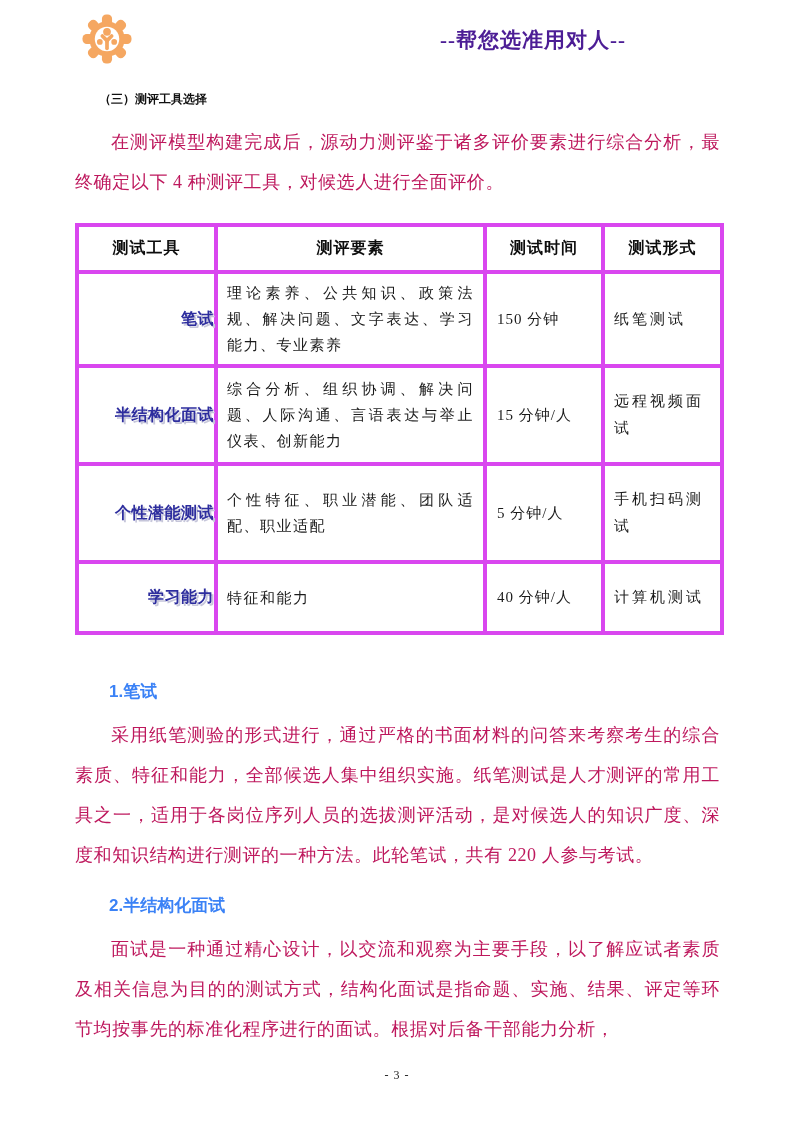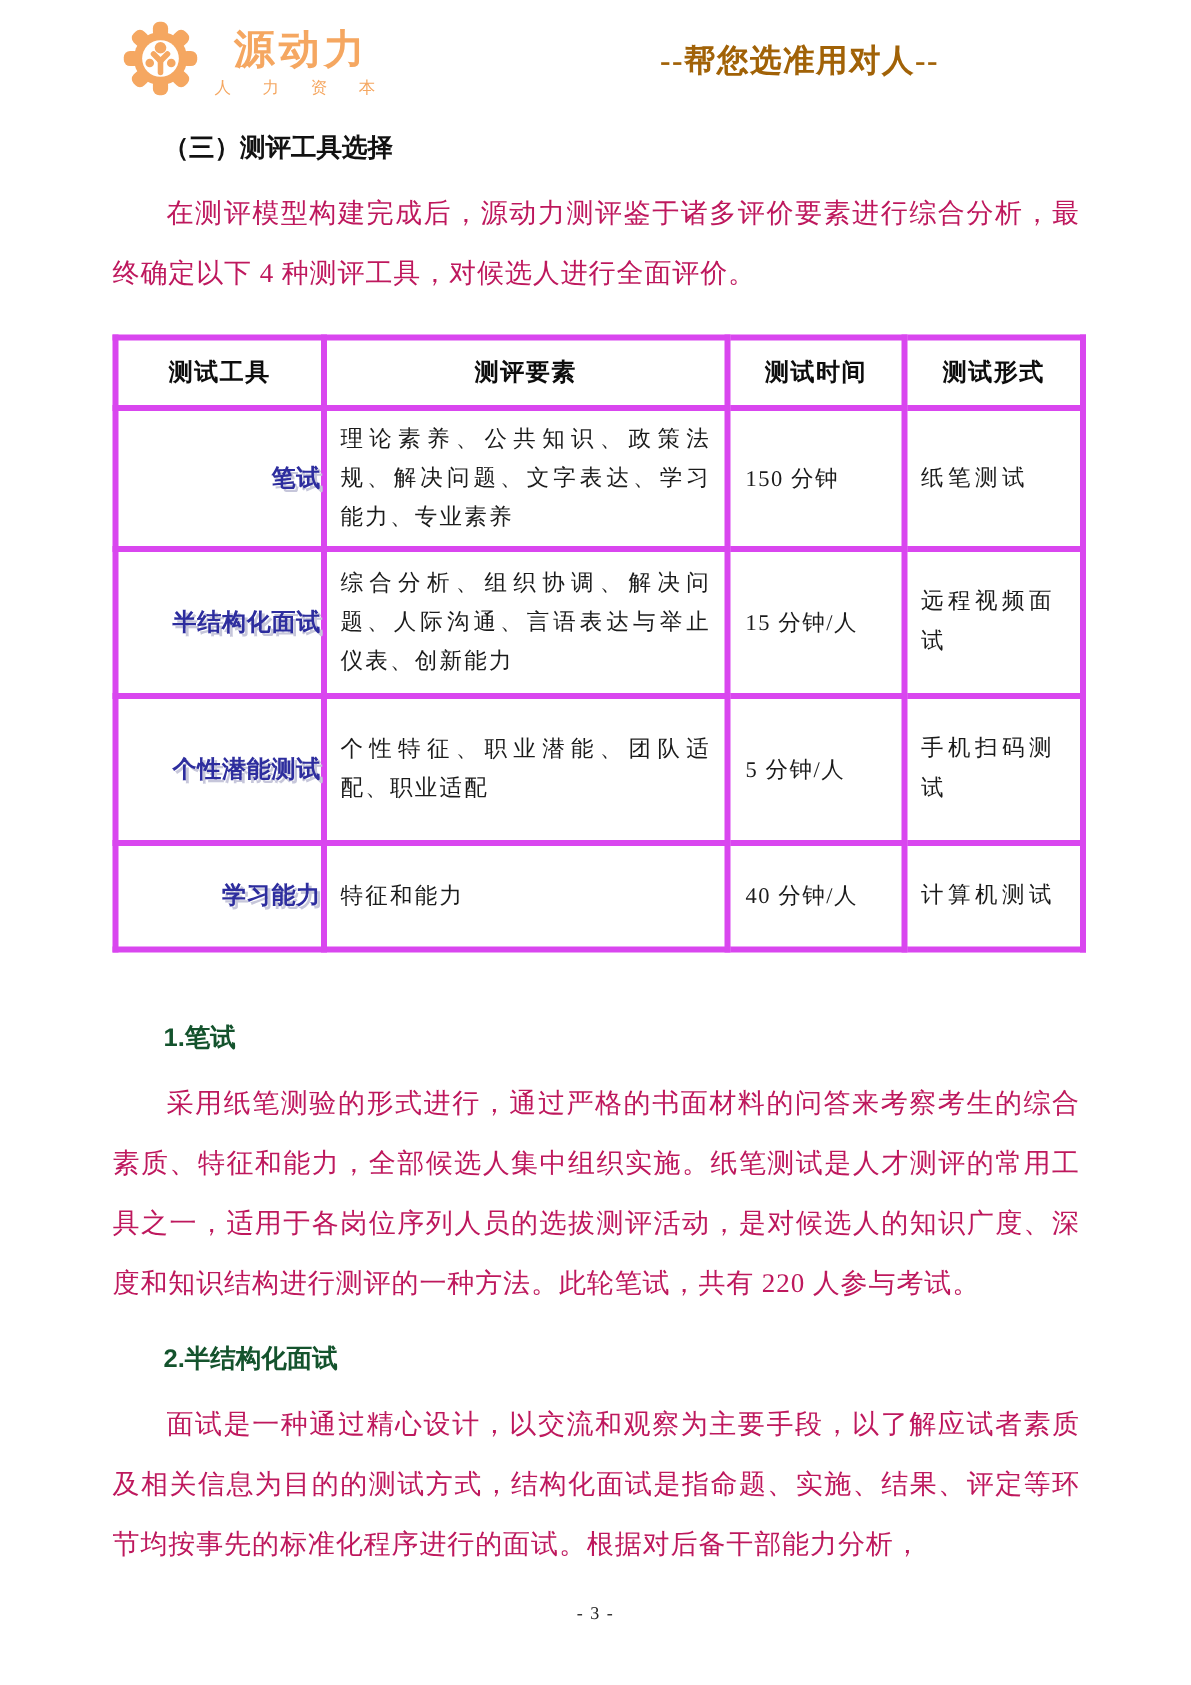--- a/index.html
+++ b/index.html
@@ -11,27 +11,27 @@
   }
   
   .header { position:absolute; top:12px; left:80px; right:80px;
             display:flex; justify-content:space-between; align-items:flex-start; }
   .logo { display:flex; align-items:center; gap:9px; }
   .logo-text { display:flex; flex-direction:column; align-items:center; }
   .brand-name { color:#F5A761; font-size:27px; font-weight:bold; letter-spacing:3px;
                 font-family:"Liberation Sans","DejaVu Sans",sans-serif; line-height:30px; }
   .brand-sub { color:#F5A761; font-size:11px; letter-spacing:9px; margin-top:3px;
                font-family:"Liberation Sans","DejaVu Sans",sans-serif; white-space:nowrap; }
-  .slogan { margin-top:14px; margin-right:88px; color:#a16207; font-size:21px;
+  .slogan { margin-top:14px; margin-right:88px; color:#4c1d95; font-size:21px;
             font-weight:bold; letter-spacing:1px; white-space:nowrap; }
   
   .content { position:absolute; left:75px; top:86px; width:645px; }
   .section-heading {
     font-family:"Liberation Sans","DejaVu Sans",sans-serif;
-    font-size:17px; font-weight:bold; color:#111; text-indent:2em; line-height:26px;
+    font-size:12px; font-weight:bold; color:#111; text-indent:2em; line-height:26px;
   }
   .para { font-size:18px; line-height:40px; text-align:justify; text-indent:2em;
           letter-spacing:0.6px; margin-top:10px; color:#be185d; }
   
   .tools-table { border-collapse:collapse; margin-top:21px; width:645px; table-layout:fixed; }
   .tools-table col.c1 { width:139px; }
   .tools-table col.c2 { width:269px; }
   .tools-table col.c3 { width:118px; }
   .tools-table col.c4 { width:119px; }
   .tools-table th, .tools-table td { border:4px solid #d946ef; vertical-align:middle; }
@@ -47,21 +47,21 @@
     text-align:right; font-family:"Liberation Sans","DejaVu Sans",sans-serif;
     font-weight:bold; font-size:16px; color:#2D2D9E;
     text-shadow:2px 2px 0 #c6c6da; letter-spacing:0.5px;
   }
   td.elements { font-size:15px; line-height:26px; padding:6px 9px; letter-spacing:1.5px; text-align:justify; }
   td.time { font-size:15px; padding-left:10px; letter-spacing:1px; }
   td.form { font-size:15px; line-height:27px; padding:20px 9px; letter-spacing:3px; }
   
   .sub-heading {
     font-family:"Liberation Sans","DejaVu Sans",sans-serif;
-    font-size:17px; font-weight:bold; color:#14532d; text-indent:2em; line-height:26px;
+    font-size:17px; font-weight:bold; color:#3b82f6; text-indent:2em; line-height:26px;
   }
   .sub-heading.first { margin-top:44px; }
   .sub-heading.second { margin-top:18px; }
   
   .footer { position:absolute; bottom:40px; left:0; right:0; text-align:center;
             font-size:12px; color:#222; letter-spacing:1px; }
 </style>
 </head>
 <body>
 
@@ -87,24 +87,20 @@
             <circle cx="32" cy="23.5" r="4.6"></circle>
             <circle cx="23.5" cy="35.5" r="3.4"></circle>
             <circle cx="40.5" cy="35.5" r="3.4"></circle>
           </g>
           <g stroke="#F5A761" stroke-width="4.4" stroke-linecap="round" fill="none">
             <path d="M32 33 L32 43"></path>
             <path d="M32 34 L26.5 28.5"></path>
             <path d="M32 34 L37.5 28.5"></path>
           </g>
         </svg>
-      </span>
-      <span class="logo-text">
-        <span class="brand-name">源动力</span>
-        <span class="brand-sub">人 力 资 本</span>
       </span>
     </div>
     <div class="slogan">--帮您选准用对人--</div>
   </div>
 
   <div class="content">
 
     <div class="section-heading">（三）测评工具选择</div>
 
     <p class="para">在测评模型构建完成后，源动力测评鉴于诸多评价要素进行综合分析，最终确定以下 4 种测评工具，对候选人进行全面评价。</p>

